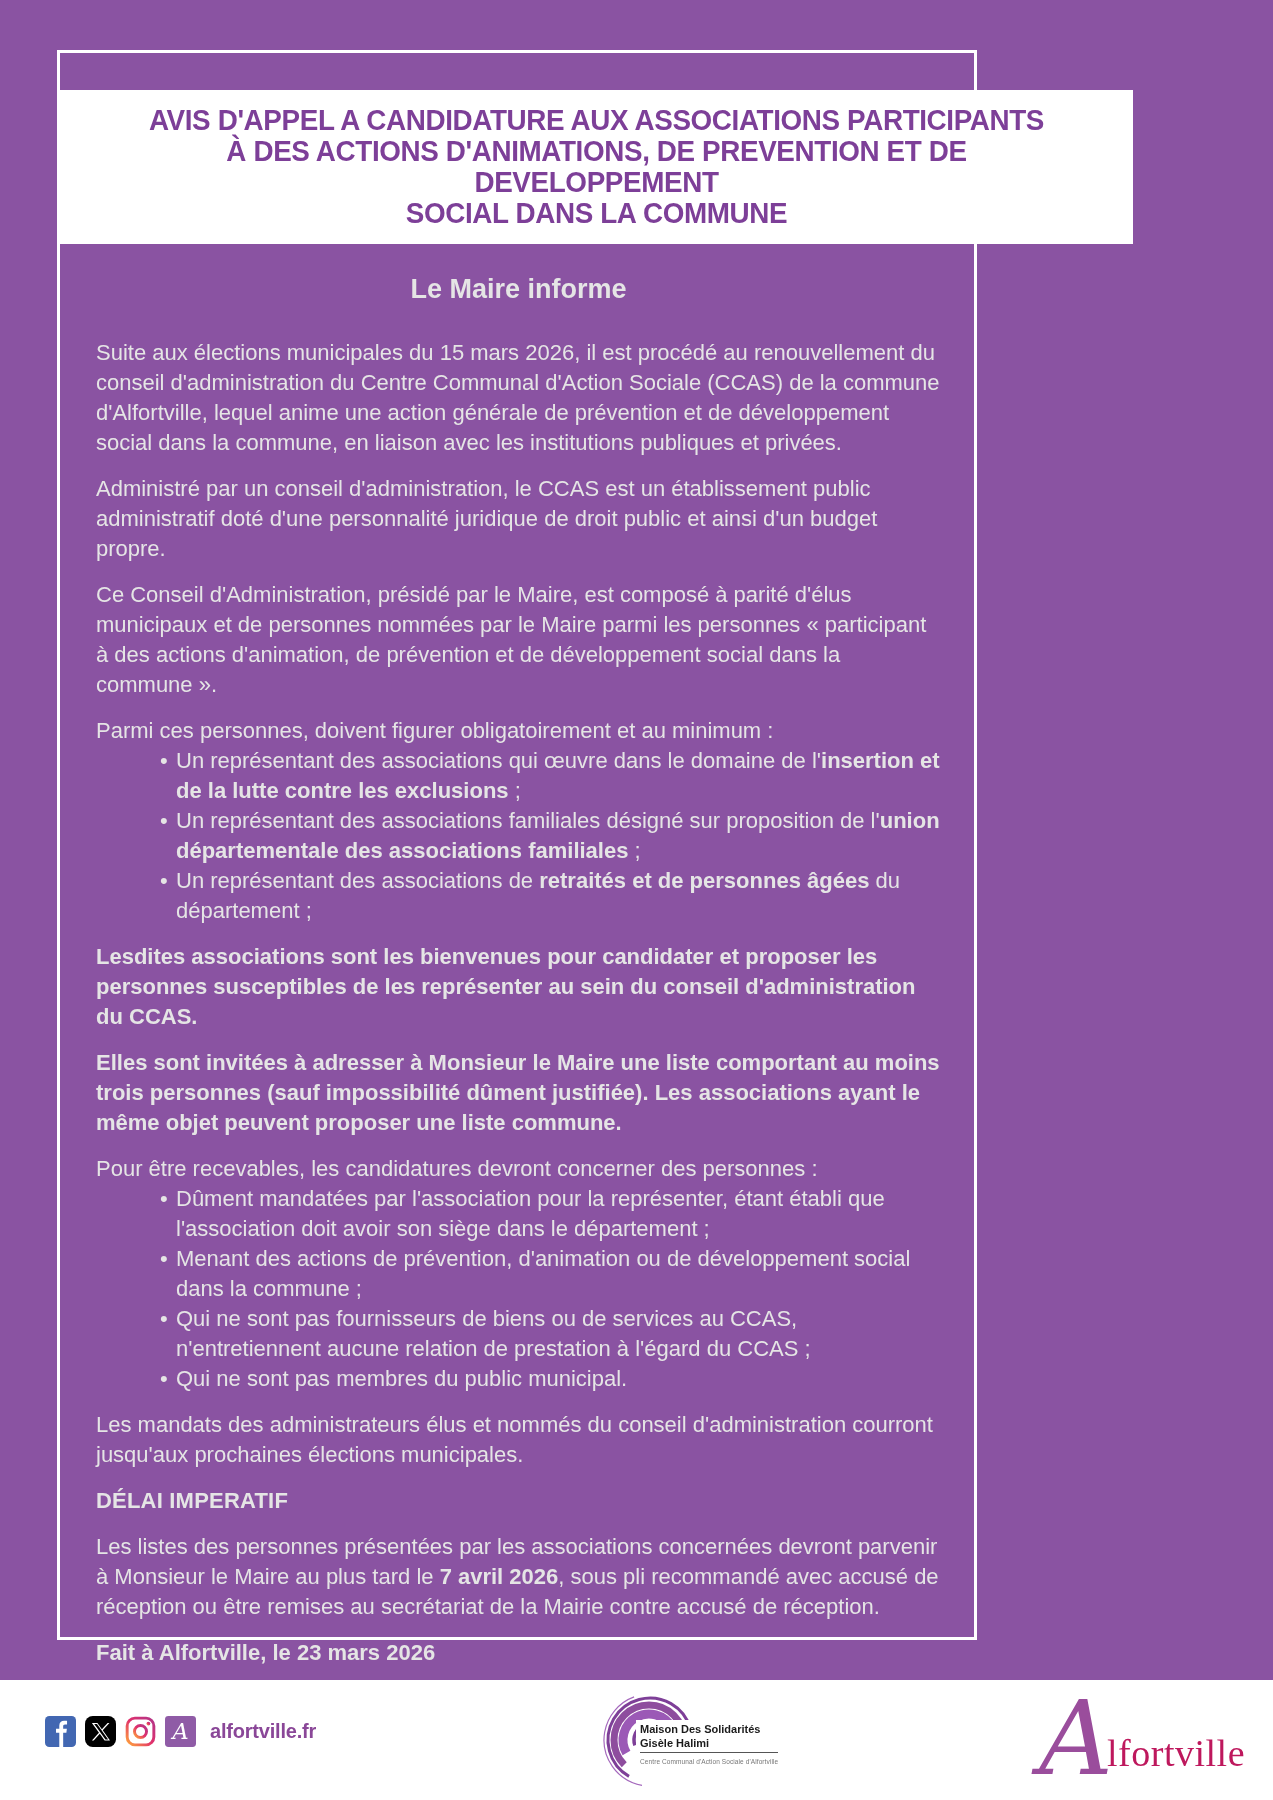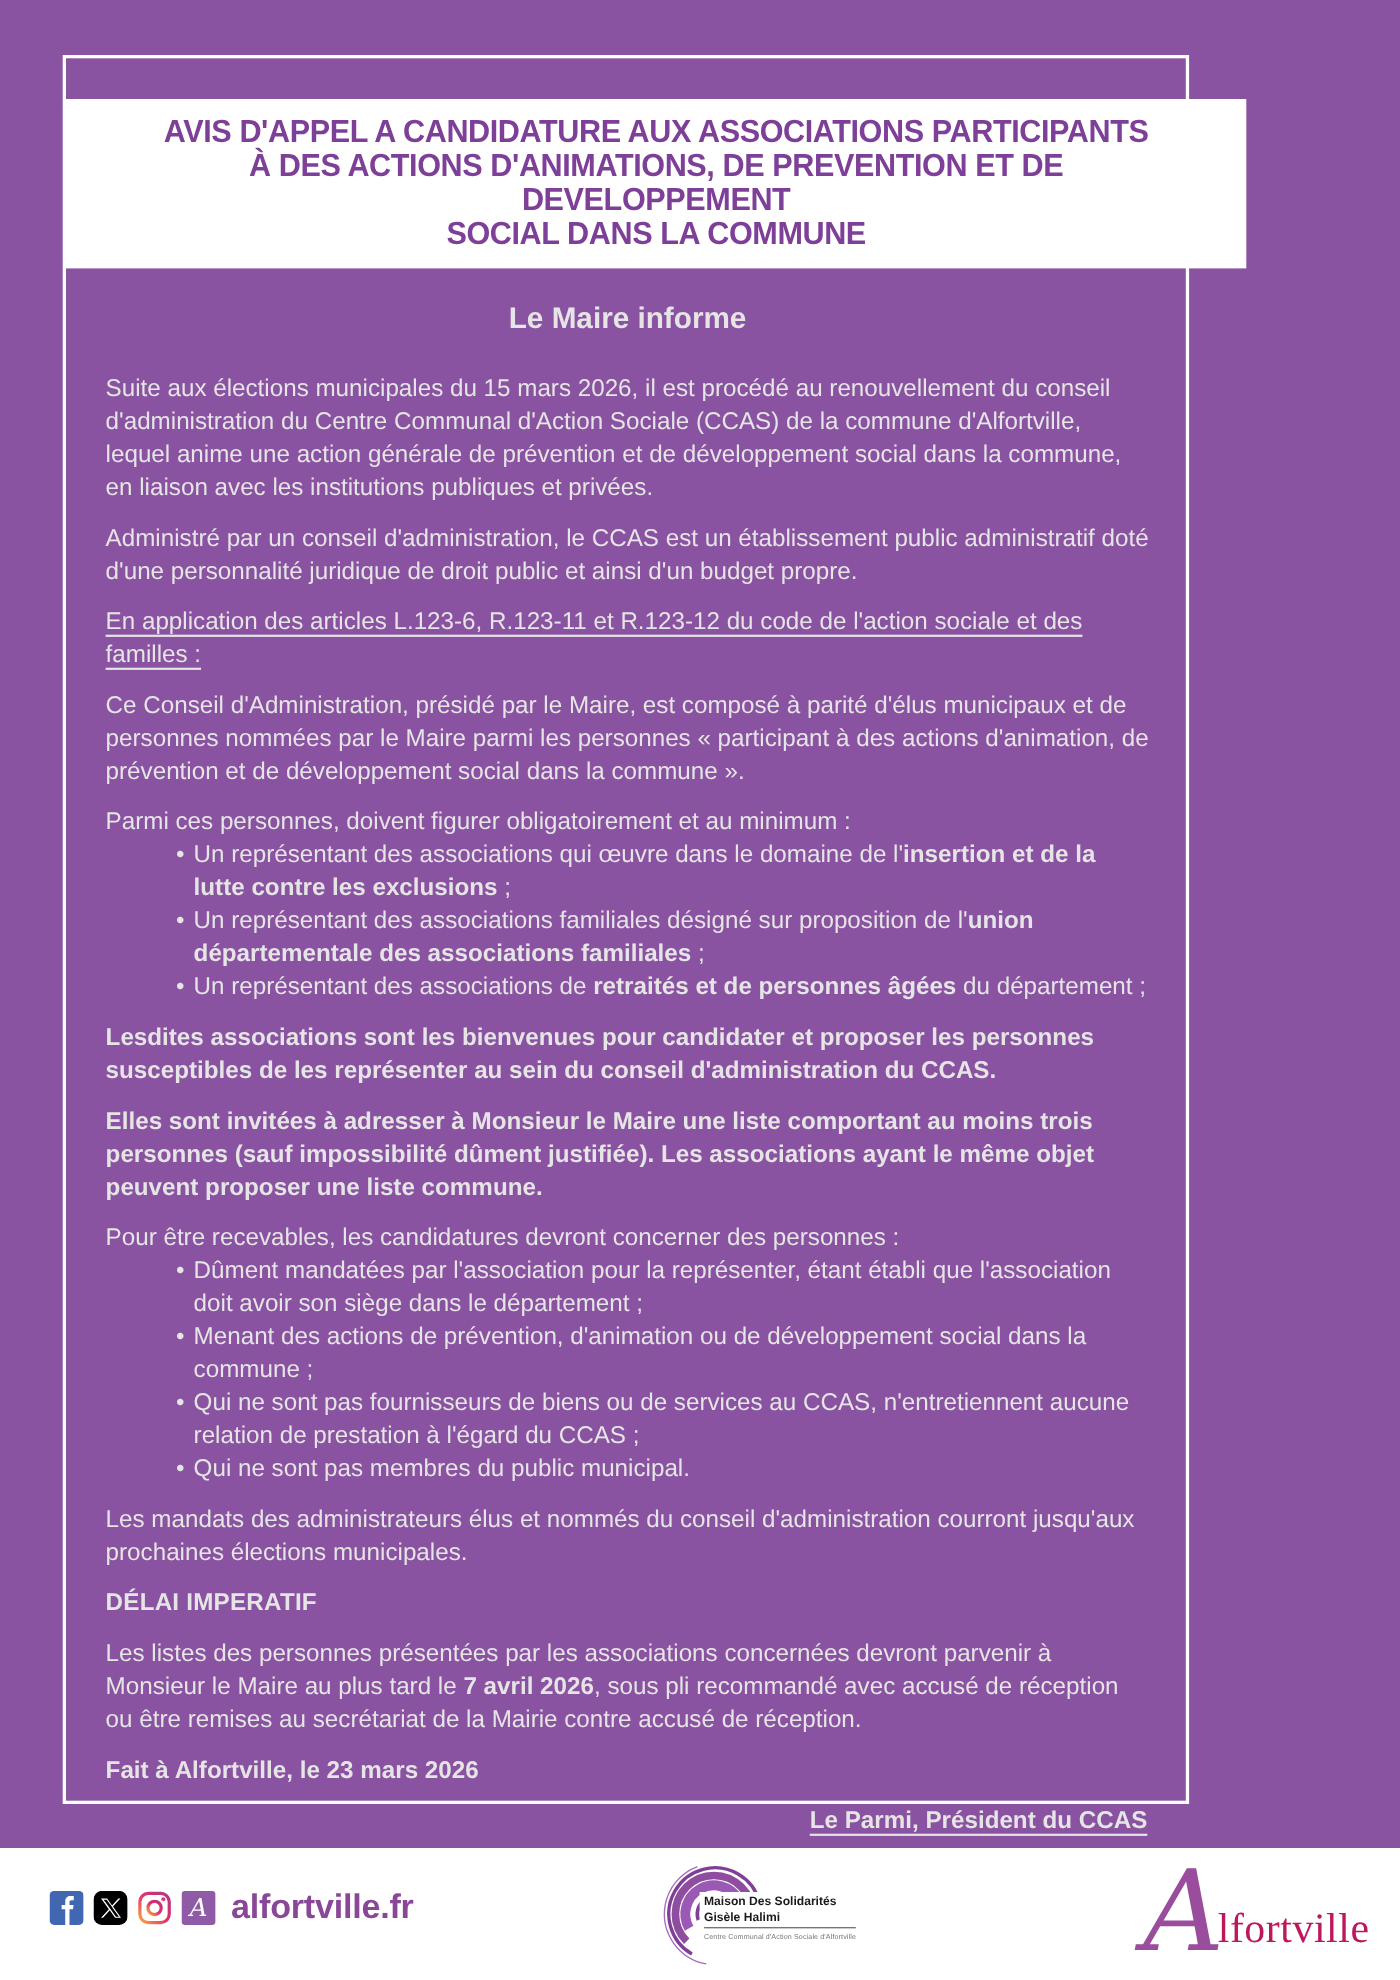--- a/index.html
+++ b/index.html
@@ -5,21 +5,21 @@
   html,body{margin:0;padding:0;}
   body{
     width:1273px;height:1800px;position:relative;
     background:#8a53a2;
     font-family:"Liberation Sans", sans-serif;
     -webkit-font-smoothing:antialiased;
     overflow:hidden;
   }
   
   .frame{
-    position:absolute;left:57px;top:50px;width:1024px;height:1590px;
+    position:absolute;left:57px;top:50px;width:920px;height:1590px;
     border:3px solid #ffffff;box-sizing:border-box;
   }
   
   .header-box{
     margin:37px auto 0 auto;width:1073px;box-sizing:border-box;
     background:#ffffff;padding:15px 20px;text-align:center;
   }
   .header-box h1{
     margin:0;color:#7d3f98;font-size:29px;line-height:31px;font-weight:bold;
     letter-spacing:-0.4px;transform:scaleX(0.96);transform-origin:center;
@@ -52,21 +52,21 @@
   .signature span{text-decoration:underline;text-underline-offset:5px;}
   
   .footer{
     position:absolute;left:0;bottom:0;width:1273px;height:120px;background:#ffffff;
   }
   .social{
     position:absolute;left:45px;top:36px;display:flex;align-items:center;gap:9px;
   }
   .social .tile{width:31px;height:31px;display:block;}
   .site-label{
-    font-weight:bold;color:#8a4798;font-size:31px;margin-left:5px;letter-spacing:-0.2px;
+    font-weight:bold;color:#8a4798;font-size:20px;margin-left:5px;letter-spacing:-0.2px;
   }
   .mds-logo{position:absolute;left:600px;top:8px;width:190px;height:104px;}
   .mds-swirl{position:absolute;left:0;top:0;}
   .mds-text{
     position:absolute;left:36px;top:32px;background:#ffffff;padding:2px 4px;
     font-size:11px;line-height:14px;color:#1b1b1b;font-weight:bold;white-space:nowrap;
   }
   .mds-text .rule{height:1px;background:#555;margin:2px 0;}
   .mds-text .tiny{
     font-size:6.5px;font-weight:normal;color:#777;letter-spacing:0.1px;
@@ -98,21 +98,20 @@
   </div>
 
   <div class="content">
 
     <div class="informs">Le Maire informe</div>
 
     <p class="first">Suite aux élections municipales du 15 mars 2026, il est procédé au renouvellement du conseil d'administration du Centre Communal d'Action Sociale (CCAS) de la commune d'Alfortville, lequel anime une action générale de prévention et de développement social dans la commune, en liaison avec les institutions publiques et privées.</p>
 
     <p>Administré par un conseil d'administration, le CCAS est un établissement public administratif doté d'une personnalité juridique de droit public et ainsi d'un budget propre.</p>
 
-    <p><span class="und">En application des articles L.123-6, R.123-11 et R.123-12 du code de l'action sociale et des familles : </span></p>
 
     <p>Ce Conseil d'Administration, présidé par le Maire, est composé à parité d'élus municipaux et de personnes nommées par le Maire parmi les personnes « participant à des actions d'animation, de prévention et de développement social dans la commune ».</p>
 
     <p>Parmi ces personnes, doivent figurer obligatoirement et au minimum :</p>
     <ul class="bullets">
       <li><span>Un représentant des associations qui œuvre dans le domaine de l'</span><b>insertion et de la lutte contre les exclusions</b><span> ;</span></li>
       <li><span>Un représentant des associations familiales désigné sur proposition de l'</span><b>union départementale des associations familiales</b><span> ;</span></li>
       <li><span>Un représentant des associations de </span><b>retraités et de personnes âgées</b><span> du département ;</span></li>
     </ul>
 

